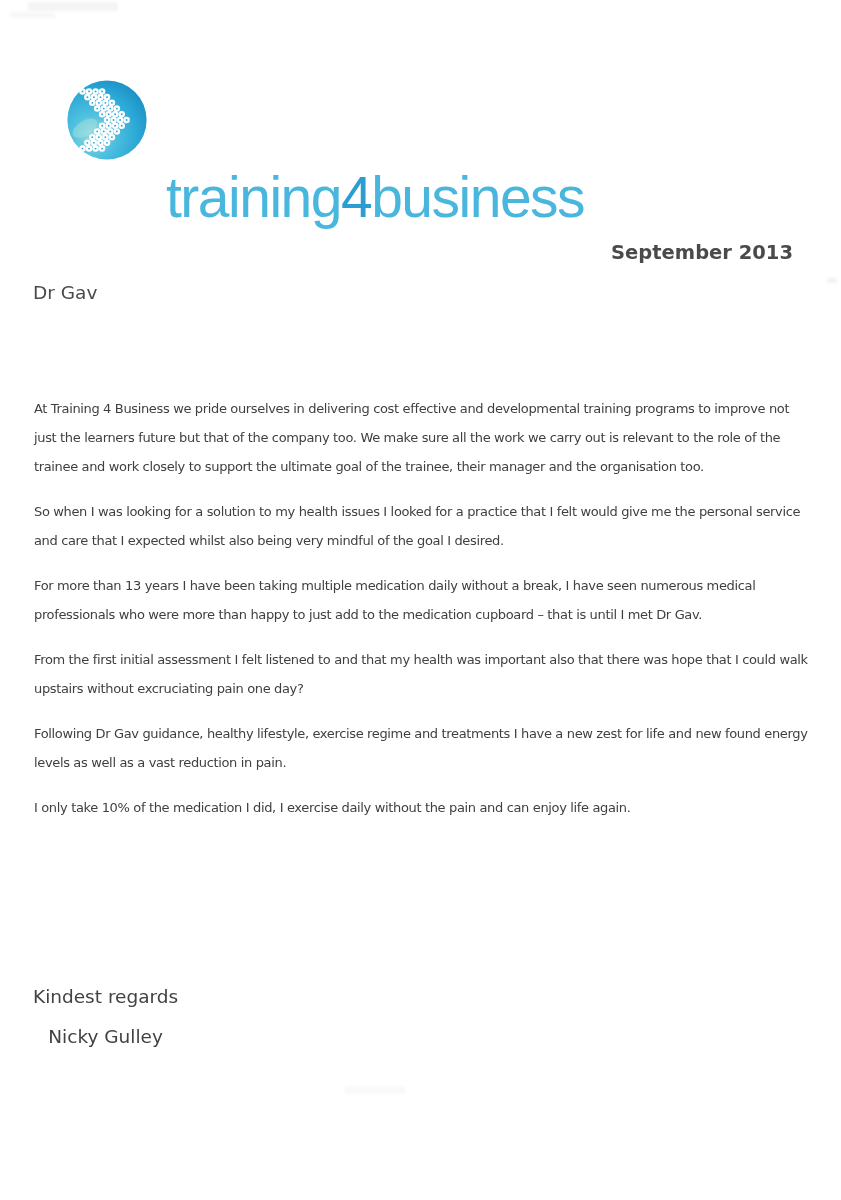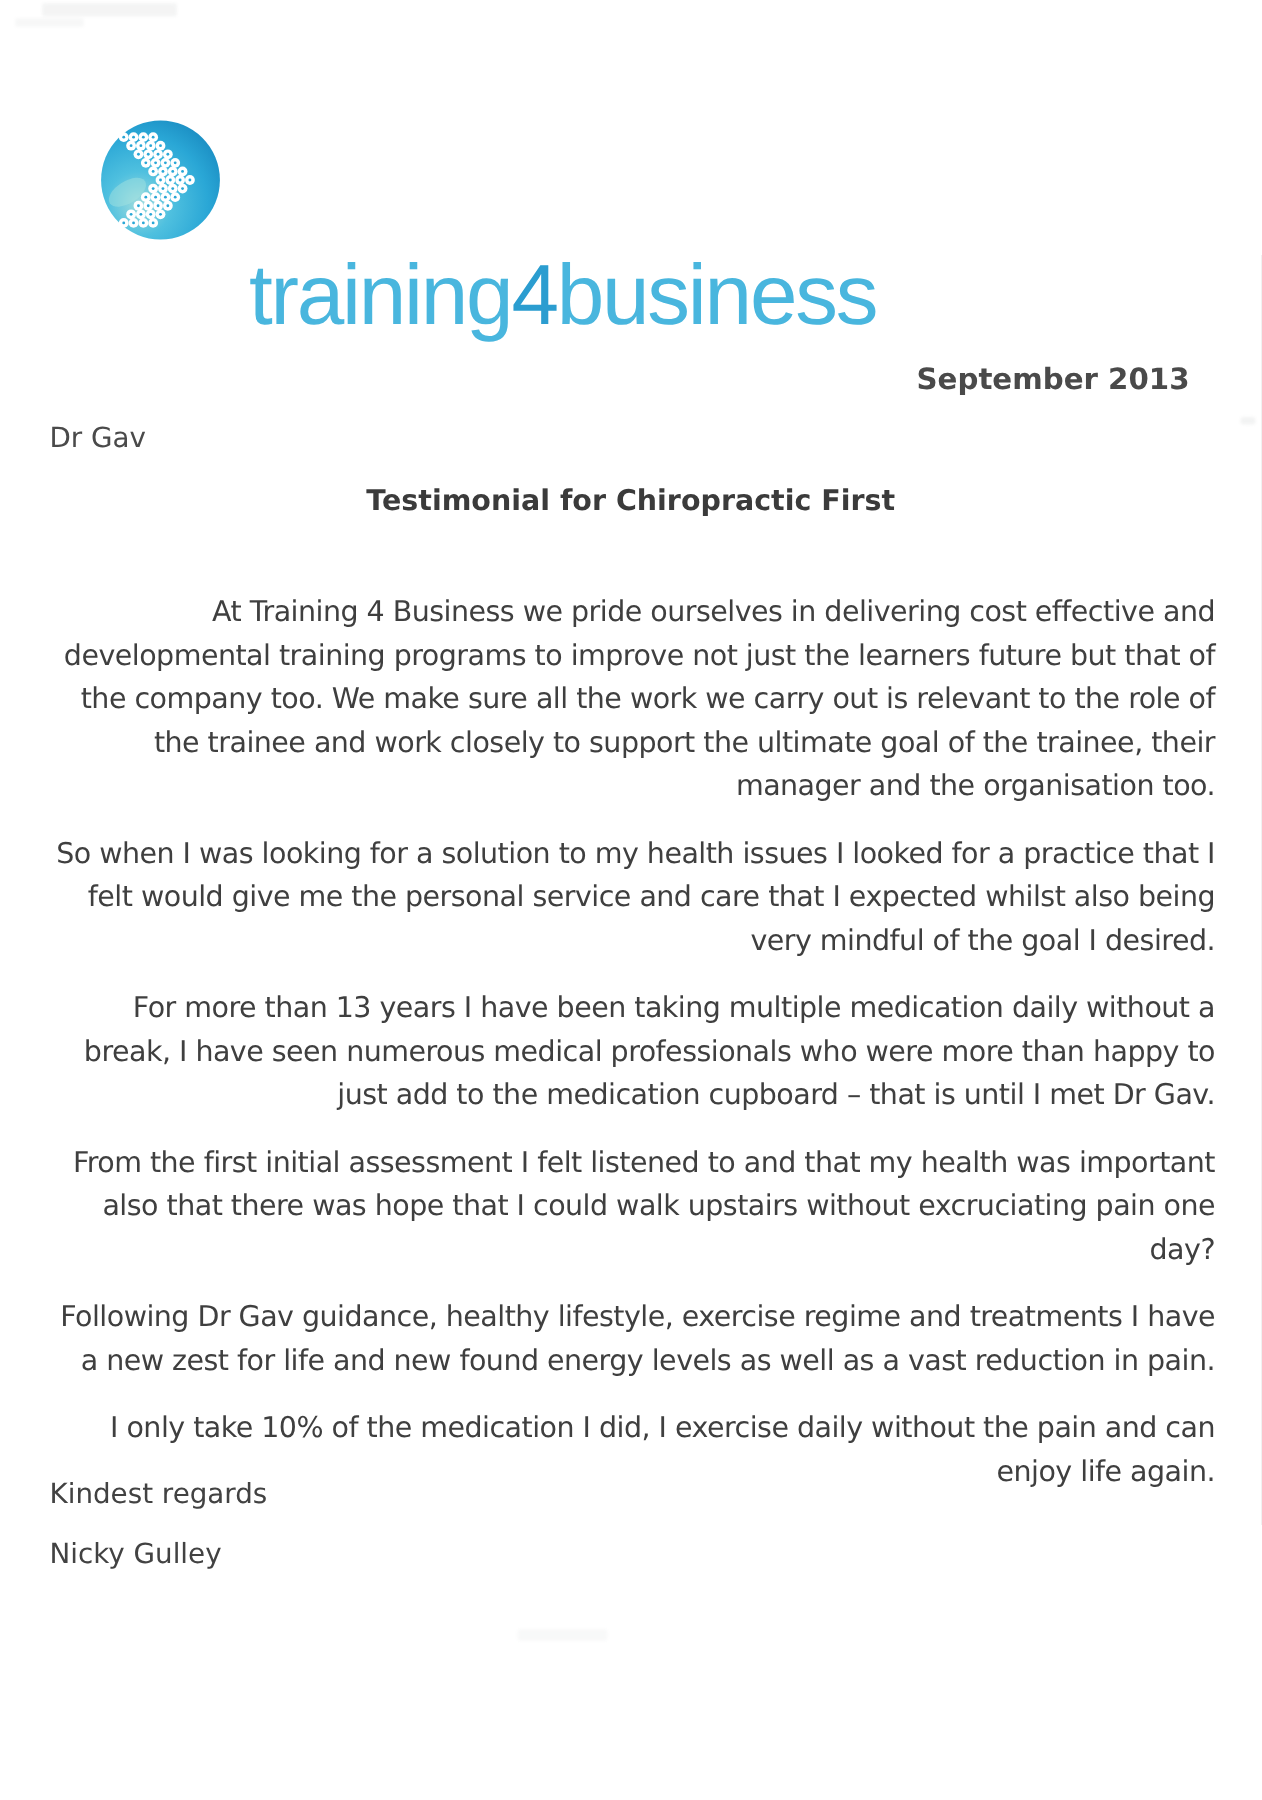--- a/index.html
+++ b/index.html
@@ -31,28 +31,28 @@
   .recipient{
     position:absolute;top:282px;left:33px;
     font-size:18.5px;color:#4a4a4a;
   }
   .title{
     position:absolute;top:323px;left:0;width:841px;
     text-align:center;font-size:19px;font-weight:bold;color:#3b3b3b;
   }
   .body-copy{
     position:absolute;top:394px;left:34px;width:776px;
-    font-size:19px;line-height:29px;letter-spacing:-0.35px;text-align:right;
+    font-size:13px;line-height:29px;letter-spacing:-0.35px;
   }
   .body-copy p{margin:0 0 16px 0;}
   .closing{
     position:absolute;top:986px;left:33px;
     font-size:18.5px;color:#424242;
   }
-  .closing div{height:40px;}
+  .closing div{height:40px;text-align:center;}
   
   .artifact{position:absolute;background:#9aa0a0;opacity:0.18;border-radius:2px;filter:blur(1px);}
   .a1{top:2px;left:28px;width:90px;height:9px;opacity:0.10;}
   .a2{top:12px;left:10px;width:46px;height:6px;opacity:0.07;}
   .a3{top:278px;right:4px;width:10px;height:5px;opacity:0.12;}
   .a4{top:1086px;left:345px;width:60px;height:8px;opacity:0.06;}
 </style>
 </head>
 <body>
 
@@ -162,21 +162,20 @@
         </g>
     </svg>
     <div class="brand">
       <span class="p1">training</span><span class="p2">4</span><span class="p3">business</span>
     </div>
 
   </div>
 
   <div class="date">September 2013</div>
   <div class="recipient">Dr Gav</div>
-  <div class="title">Testimonial for Chiropractic First</div>
 
   <div class="body-copy">
     <p>At Training 4 Business we pride ourselves in delivering cost effective and developmental training programs to improve not just the learners future but that of the company too.  We make sure all the work we carry out is relevant to the role of the trainee and work closely to support the ultimate goal of the trainee, their manager and the organisation too.</p>
     <p>So when I was looking for a solution to my health issues I looked for a practice that I felt would give me the personal service and care that I expected whilst also being very mindful of the goal I desired.</p>
     <p>For more than 13 years I have been taking multiple medication daily without a break, I have seen numerous medical professionals who were more than happy to just add to the medication cupboard – that is until I met Dr Gav.</p>
     <p>From the first initial assessment I felt listened to and that my health was important also that there was hope that I could walk upstairs without excruciating pain one day?</p>
     <p>Following Dr Gav guidance, healthy lifestyle, exercise regime and treatments I have a new zest for life and new found energy levels as well as a vast reduction in pain.</p>
     <p>I only take 10% of the medication I did, I exercise daily without the pain and can enjoy life again.</p>
   </div>
 

